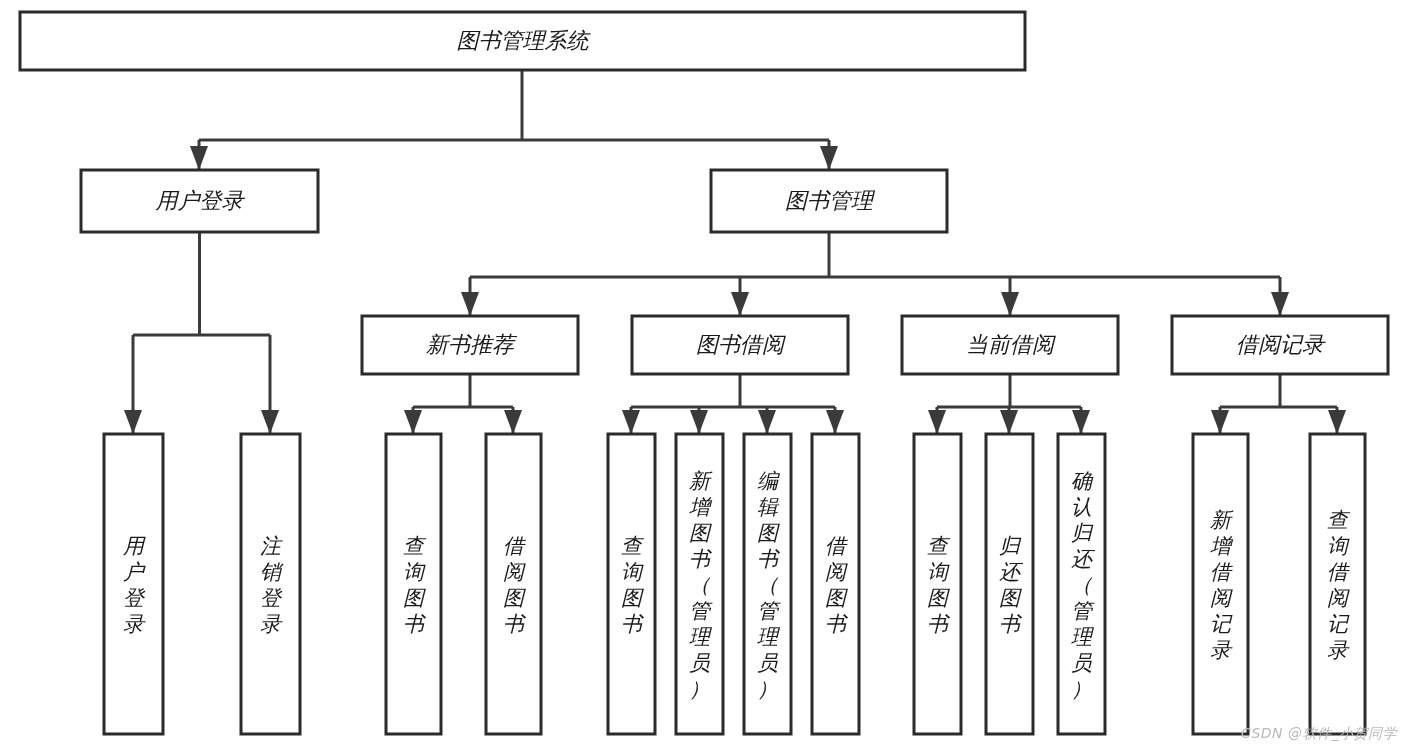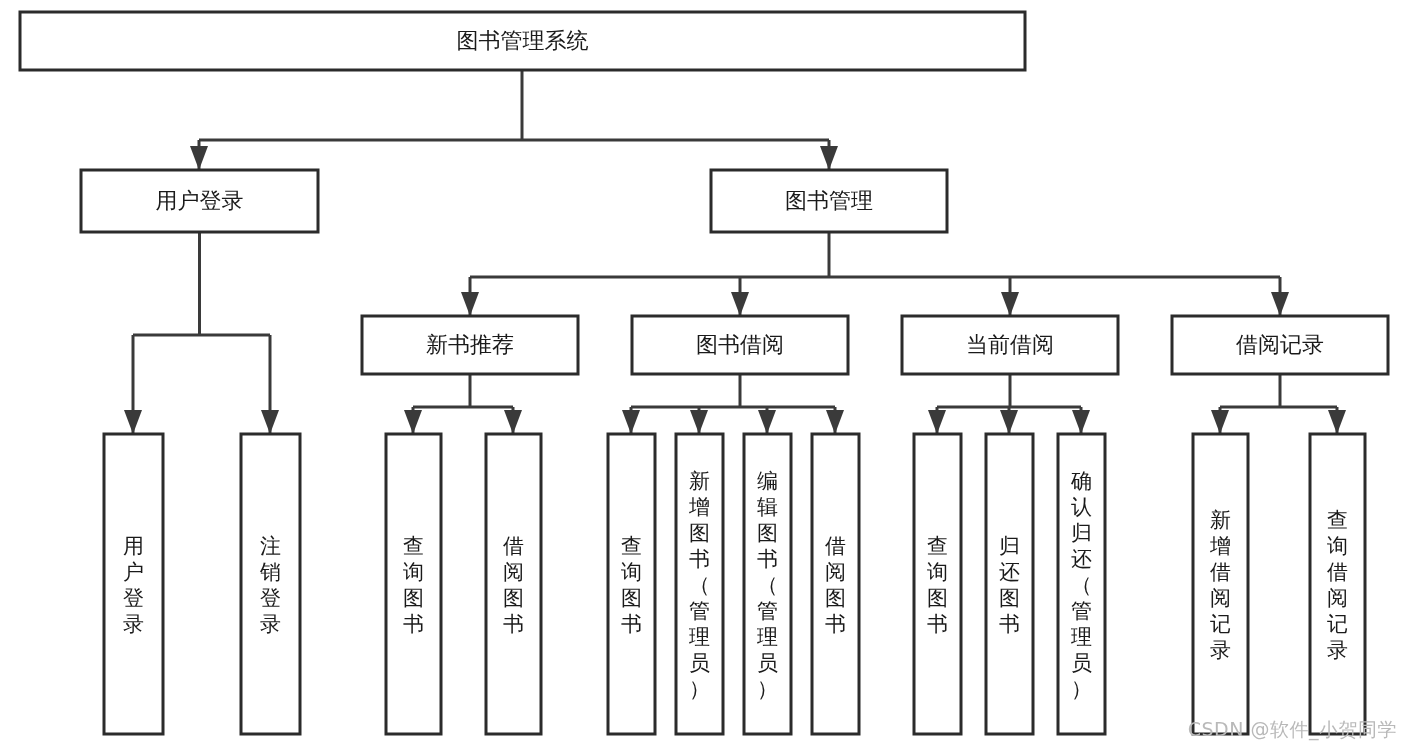--- a/index.html
+++ b/index.html
@@ -12,20 +12,21 @@
     font-family: "DejaVu Sans", "Liberation Sans", sans-serif;
     width: 1405px;
     height: 747px;
     overflow: hidden;
   }
   #diagram-root {
     position: relative;
     width: 1405px;
     height: 747px;
     background: #ffffff;
+    font-style: italic;
   }
   svg.flow-svg {
     position: absolute;
     left: 0;
     top: 0;
     width: 1405px;
     height: 747px;
     display: block;
   }
   .node-box {
@@ -54,21 +55,21 @@
     font-family: "DejaVu Sans", "Liberation Sans", sans-serif;
     font-size: 21px;
     fill: #1a1a1a;
     text-anchor: middle;
   }
   .watermark {
     position: absolute;
     right: 8px;
     bottom: 4px;
     font-family: "DejaVu Sans", "Liberation Sans", sans-serif;
-    font-size: 19px;
+    font-size: 14px;
     color: #b9b9b9;
     letter-spacing: 0.5px;
     white-space: nowrap;
     user-select: none;
   }
 </style>
 </head>
 <body>
 
 <div id="diagram-root">

